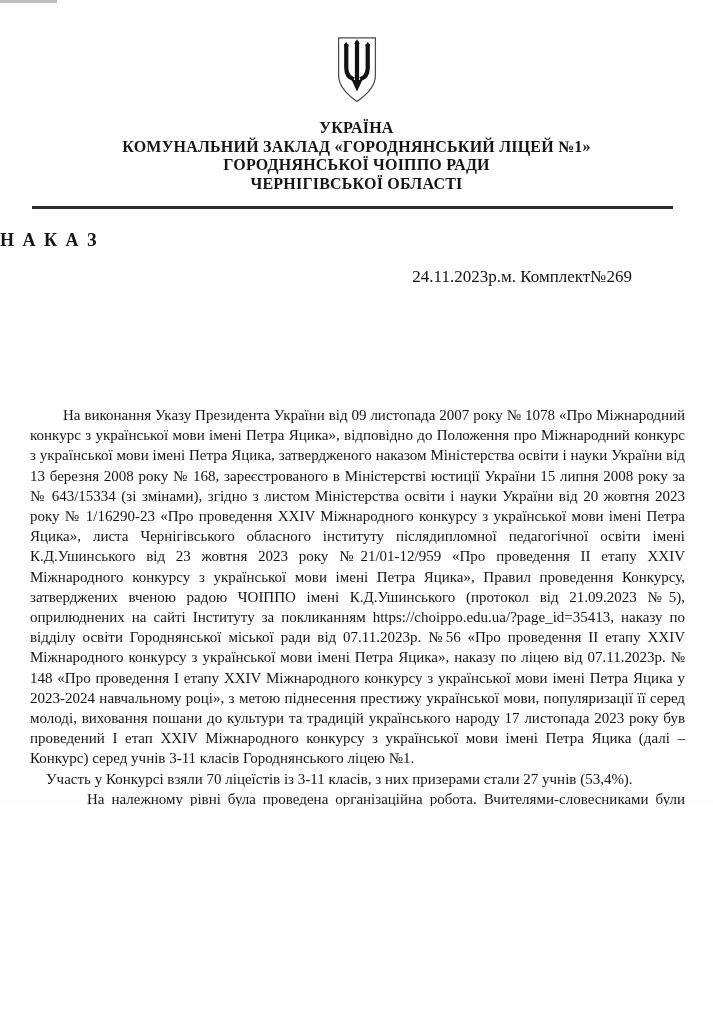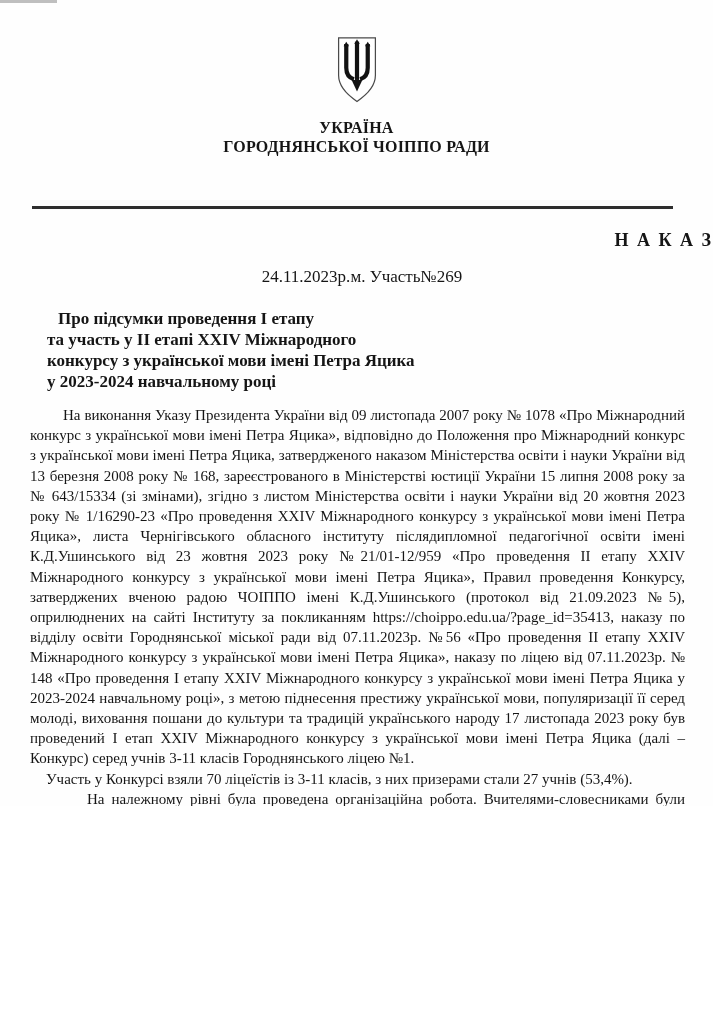--- a/index.html
+++ b/index.html
@@ -51,35 +51,35 @@
     left: 32px;
     width: 641px;
     height: 3px;
     background: #2e2e2e;
   }
   .doc-title {
     position: absolute;
     top: 230px;
     left: 0;
     width: 100%;
-    text-align: right;
+    text-align: left;
     font-weight: bold;
     font-size: 18px;
     letter-spacing: 2px;
   }
   .meta-row {
     position: absolute;
     top: 267px;
     left: 0;
     width: 713px;
     box-sizing: border-box;
     padding-left: 92px;
     padding-right: 81px;
     display: flex;
-    justify-content: center;
+    justify-content: flex-end;
     font-size: 17px;
   }
   .subject {
     position: absolute;
     top: 308px;
     left: 47px;
     width: 440px;
     font-weight: bold;
     font-size: 17px;
     line-height: 21px;
@@ -117,39 +117,35 @@
       </g>
       <path d="M16 8 l-3.5 6 h7 Z" fill="#121212"></path>
       <path d="M44 8 l-3.5 6 h7 Z" fill="#121212"></path>
       <path d="M30 5 l-3.5 6 h7 Z" fill="#121212"></path>
       <path d="M30 73 L23 58 H37 Z" fill="#121212"></path>
     </svg>
   </div>
 
   <div class="org-block">
     <div>УКРАЇНА</div>
+    <div>КОМУНАЛЬНИЙ ЗАКЛАД «ГОРОДНЯНСЬКИЙ ЛІЦЕЙ №1»</div>
     <div>ГОРОДНЯНСЬКОЇ ЧОІППО РАДИ</div>
+    <div>ЧЕРНІГІВСЬКОЇ ОБЛАСТІ</div>
   </div>
 
   <div class="rule"></div>
 
   <div class="doc-title">Н А К А З</div>
 
   <div class="meta-row">
     <span>24.11.2023р.</span>
-    <span>м. Участь</span>
+    <span>м. Комплект</span>
     <span>№269</span>
   </div>
 
-  <div class="subject">
-    <div>Про підсумки проведення І етапу</div>
-    <div>та участь у ІІ етапі XXIV Міжнародного</div>
-    <div>конкурсу з української мови імені Петра Яцика</div>
-    <div>у 2023-2024 навчальному році</div>
-  </div>
 
   <div class="body-text">
     <p class="p-main">На виконання Указу Президента України від 09 листопада 2007 року № 1078 «Про Міжнародний конкурс з української мови імені Петра Яцика», відповідно до Положення про Міжнародний конкурс з української мови імені Петра Яцика, затвердженого наказом Міністерства освіти і науки України від 13 березня 2008 року № 168, зареєстрованого в Міністерстві юстиції України 15 липня 2008 року за № 643/15334 (зі змінами), згідно з листом Міністерства освіти і науки України від 20 жовтня 2023 року № 1/16290-23 «Про проведення XXIV Міжнародного конкурсу з української мови імені Петра Яцика», листа Чернігівського обласного інституту післядипломної педагогічної освіти імені К.Д.Ушинського від 23 жовтня 2023 року №21/01-12/959 «Про проведення ІІ етапу XXIV Міжнародного конкурсу з української мови імені Петра Яцика», Правил проведення Конкурсу, затверджених вченою радою ЧОІППО імені К.Д.Ушинського (протокол від 21.09.2023 №5), оприлюднених на сайті Інституту за покликанням https://choippo.edu.ua/?page_id=35413, наказу по відділу освіти Городнянської міської ради від 07.11.2023р. №56 «Про проведення ІІ етапу XXIV Міжнародного конкурсу з української мови імені Петра Яцика», наказу по ліцею від 07.11.2023р. № 148 «Про проведення І етапу XXIV Міжнародного конкурсу з української мови імені Петра Яцика у 2023-2024 навчальному році», з метою піднесення престижу української мови, популяризації її серед молоді, виховання пошани до культури та традицій українського народу 17 листопада 2023 року був проведений І етап XXIV Міжнародного конкурсу з української мови імені Петра Яцика (далі – Конкурс) серед учнів 3-11 класів Городнянського ліцею №1.</p>
     <p class="p-stats">Участь у Конкурсі взяли 70 ліцеїстів із 3-11 класів, з них призерами стали 27 учнів (53,4%).</p>
     <p class="p-org">На належному рівні була проведена організаційна робота. Вчителями-словесниками були складені завдання для учнів 3-11 класів, учасників конкурсу, забезпечена секретність їхнього змісту до моменту оприлюднення. Творчі роботи мали теми, пов’язані, зокрема, з культурою, мораллю, духовними цінностями українського народу, які сприяють об’єднанню нації, формують почуття патріотизму, оптимізму й віри в щасливе майбуття Української держави. Комплект конкурсних завдань був</p>
   </div>
 
 </div>
 
 </body></html>

